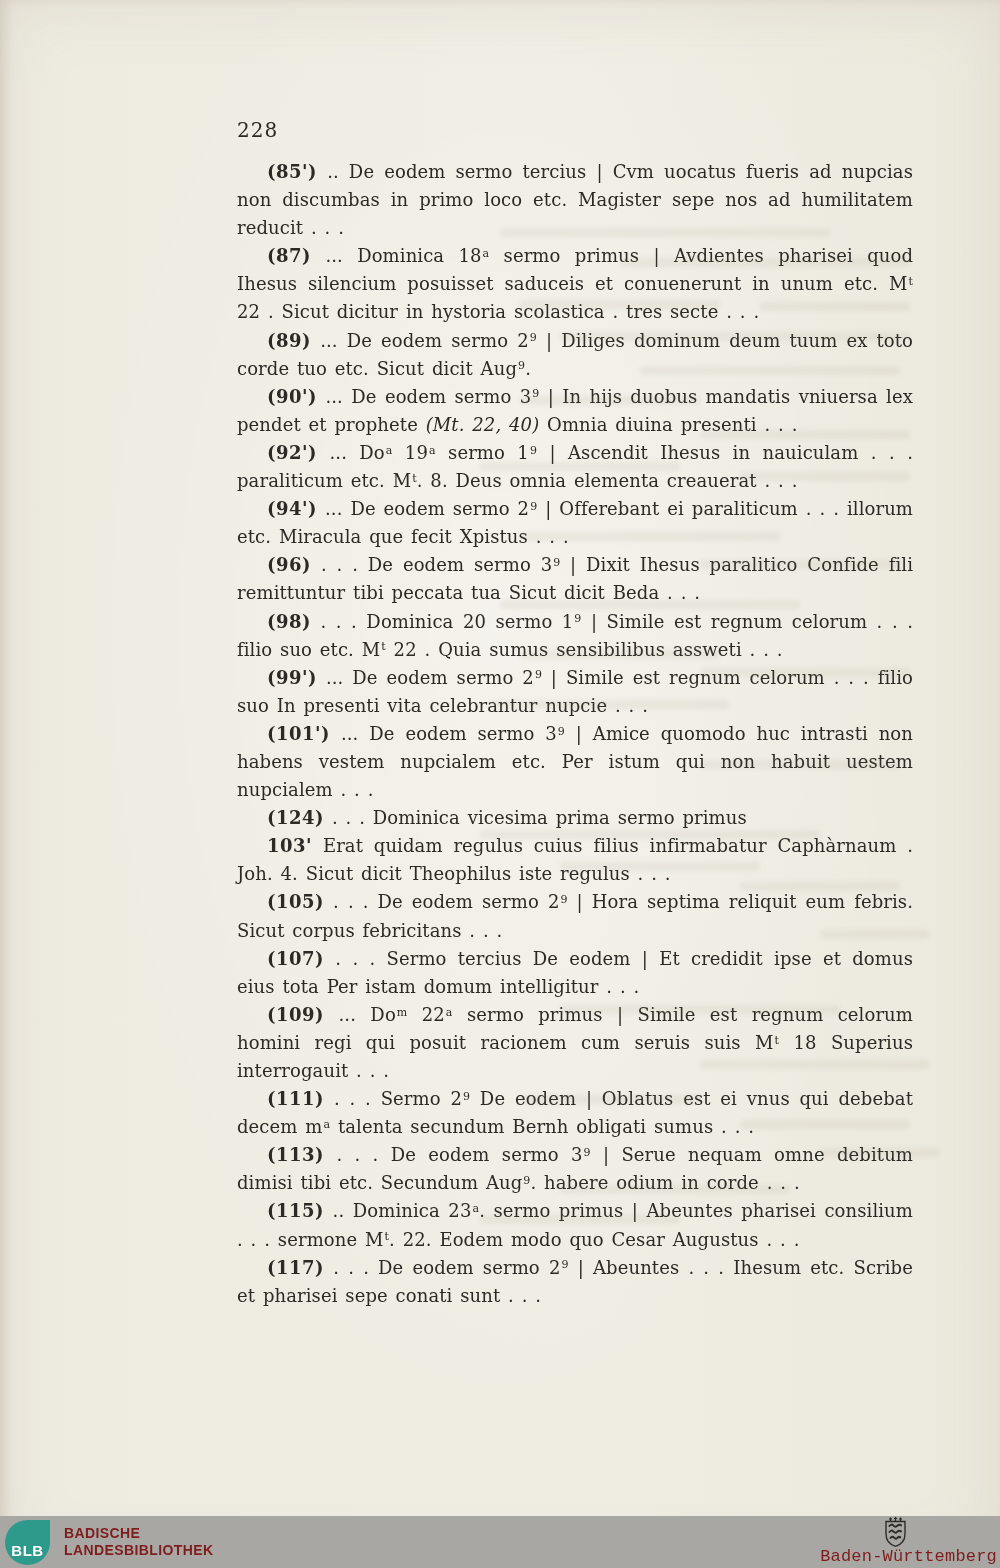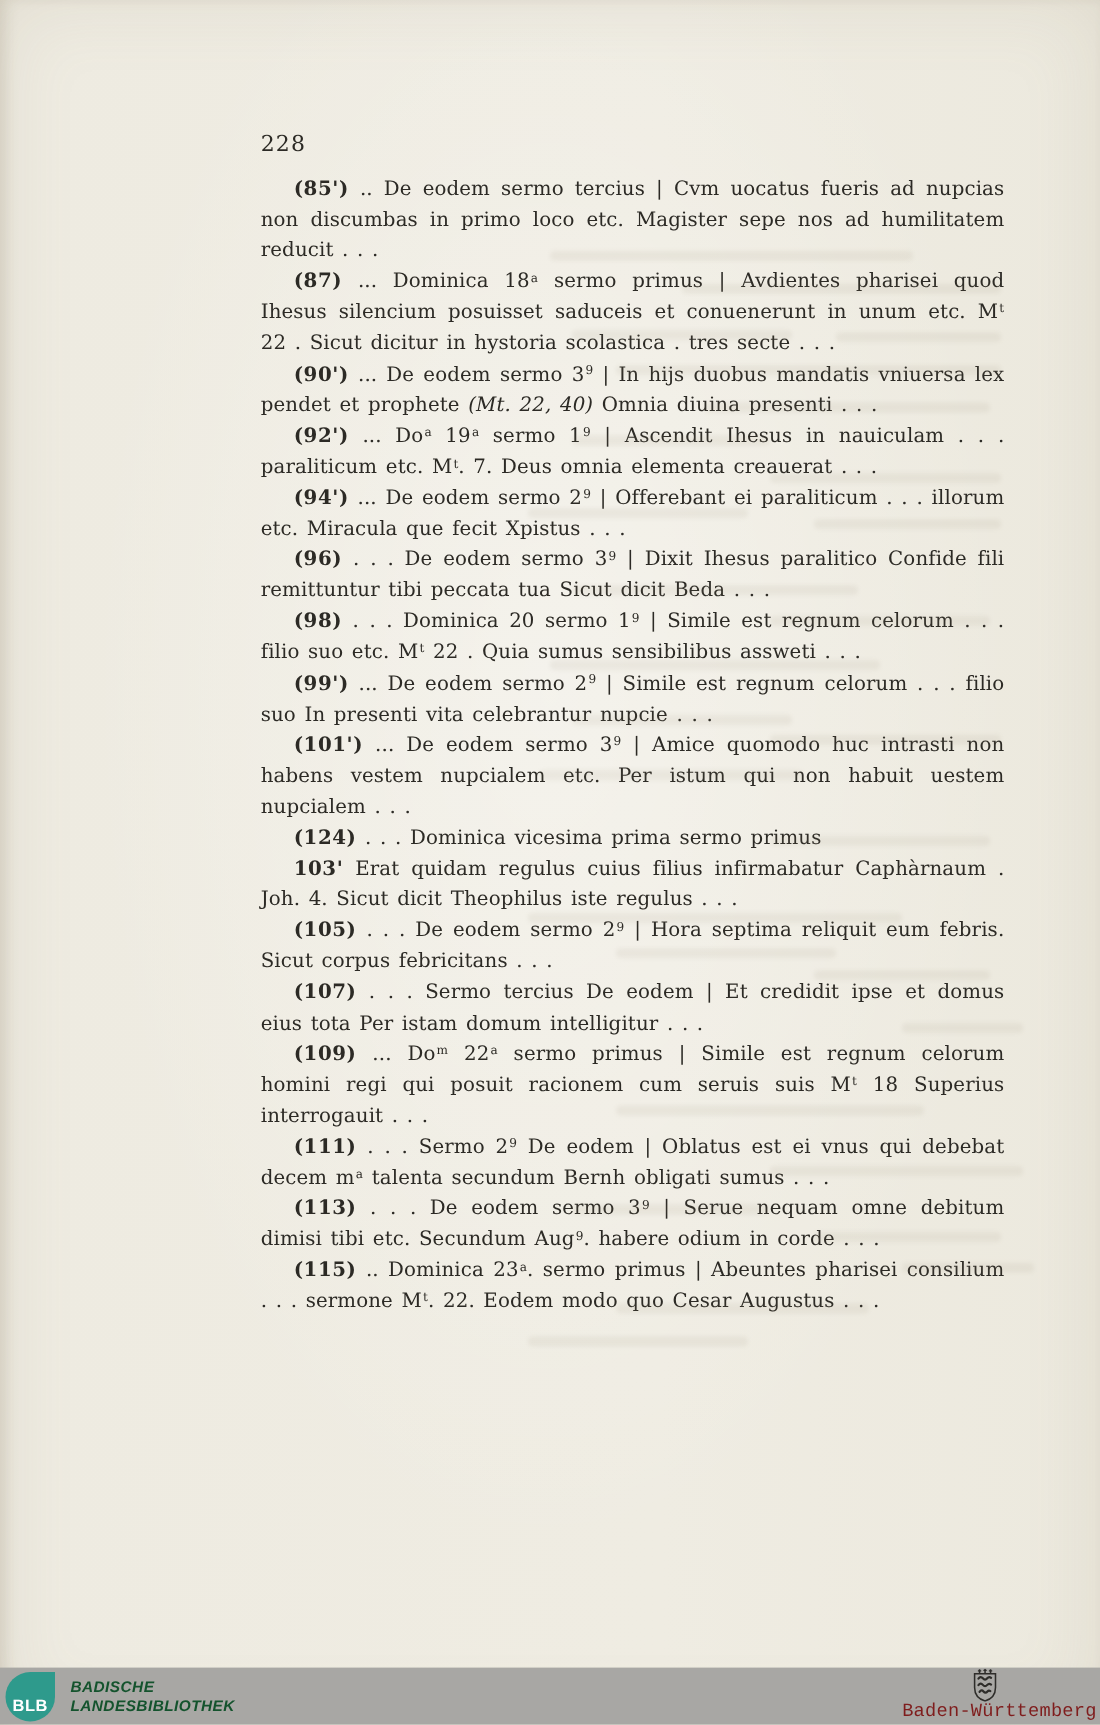--- a/index.html
+++ b/index.html
@@ -53,21 +53,21 @@
   .blb-logo{
     position:absolute;left:5px;top:4px;width:45px;height:45px;
     background:#2e9a8c;
     border-radius:50% 0 50% 50%;
     display:flex;align-items:center;justify-content:center;
   }
   .blb-logo span{color:#ffffff;font-weight:bold;font-size:15px;letter-spacing:0.5px;margin-top:16px;}
   .lib-name{
     position:absolute;left:64px;top:9px;
     font-weight:bold;font-size:14px;line-height:17px;
-    color:#14532d;letter-spacing:0.4px;font-style:italic;
+    color:#7f1d1d;letter-spacing:0.4px;
   }
   .state-brand{
     position:absolute;right:3px;bottom:2px;
     display:flex;flex-direction:column;align-items:center;
   }
   .state-brand svg{display:block;margin-bottom:0px;margin-right:26px;}
   .state-name{
     font-family:Liberation Mono, monospace;
     font-size:17px;color:#7f1d1d;letter-spacing:0.2px;
   }
@@ -77,35 +77,37 @@
 
 <div class="page">
 
   <div class="running-head">
     <span class="folio">228</span>
   </div>
 
   <div class="entries">
       <p class="entry"><span class="num">(85')</span><span> ..  De eodem sermo tercius | Cvm uocatus fueris ad nupcias non discumbas in primo loco etc. Magister sepe nos ad humilitatem reducit . . .</span></p>
       <p class="entry"><span class="num">(87)</span><span> ... Dominica 18</span><span class="sup">a</span><span> sermo primus | Avdientes pharisei quod Ihesus silencium posuisset saduceis et conuenerunt in unum etc. M</span><span class="sup">t</span><span> 22 . Sicut dicitur in hystoria scolastica . tres secte . . .</span></p>
+      <p class="entry"><span class="num">(89)</span><span> ... De eodem sermo 2</span><span class="sup">9</span><span> | Diliges dominum deum tuum ex toto corde tuo etc. Sicut dicit Aug</span><span class="sup">9</span><span>.</span></p>
       <p class="entry"><span class="num">(90')</span><span> ... De eodem sermo 3</span><span class="sup">9</span><span> | In hijs duobus mandatis vniuersa lex pendet et prophete </span><span class="it">(Mt. 22, 40)</span><span> Omnia diuina presenti . . .</span></p>
-      <p class="entry"><span class="num">(92')</span><span> ... Do</span><span class="sup">a</span><span> 19</span><span class="sup">a</span><span> sermo 1</span><span class="sup">9</span><span> | Ascendit Ihesus in nauiculam . . . paraliticum etc. M</span><span class="sup">t</span><span>. 7. Deus omnia elementa creauerat . . .</span></p>
+      <p class="entry"><span class="num">(92')</span><span> ... Do</span><span class="sup">a</span><span> 19</span><span class="sup">a</span><span> sermo 1</span><span class="sup">9</span><span> | Ascendit Ihesus in nauiculam . . . paraliticum etc. M</span><span class="sup">t</span><span>. 8. Deus omnia elementa creauerat . . .</span></p>
       <p class="entry"><span class="num">(94')</span><span> ... De eodem sermo 2</span><span class="sup">9</span><span> | Offerebant ei paraliticum . . . illorum etc. Miracula que fecit Xpistus . . .</span></p>
       <p class="entry"><span class="num">(96)</span><span> . . . De eodem sermo 3</span><span class="sup">9</span><span> | Dixit Ihesus paralitico Confide fili remittuntur tibi peccata tua Sicut dicit Beda . . .</span></p>
       <p class="entry"><span class="num">(98)</span><span> . . . Dominica 20 sermo 1</span><span class="sup">9</span><span> | Simile est regnum celorum . . . filio suo etc. M</span><span class="sup">t</span><span> 22 . Quia sumus sensibilibus assweti . . .</span></p>
       <p class="entry"><span class="num">(99')</span><span> ... De eodem sermo 2</span><span class="sup">9</span><span> | Simile est regnum celorum . . . filio suo In presenti vita celebrantur nupcie . . .</span></p>
       <p class="entry"><span class="num">(101')</span><span> ... De eodem sermo 3</span><span class="sup">9</span><span> | Amice quomodo huc intrasti non habens vestem nupcialem etc. Per istum qui non habuit uestem nupcialem . . .</span></p>
       <p class="entry"><span class="num">(124)</span><span> . . . Dominica vicesima prima sermo primus</span></p>
       <p class="entry"><span class="num">103'</span><span> Erat quidam regulus cuius filius infirmabatur Caphàrnaum . Joh. 4. Sicut dicit Theophilus iste regulus . . .</span></p>
       <p class="entry"><span class="num">(105)</span><span> . . . De eodem sermo 2</span><span class="sup">9</span><span> | Hora septima reliquit eum febris. Sicut corpus febricitans . . .</span></p>
       <p class="entry"><span class="num">(107)</span><span> . . . Sermo tercius De eodem | Et credidit ipse et domus eius tota Per istam domum intelligitur . . .</span></p>
       <p class="entry"><span class="num">(109)</span><span> ... Do</span><span class="sup">m</span><span> 22</span><span class="sup">a</span><span> sermo primus | Simile est regnum celorum homini regi qui posuit racionem cum seruis suis M</span><span class="sup">t</span><span> 18 Superius interrogauit . . .</span></p>
       <p class="entry"><span class="num">(111)</span><span> . . . Sermo 2</span><span class="sup">9</span><span> De eodem | Oblatus est ei vnus qui debebat decem m</span><span class="sup">a</span><span> talenta secundum Bernh obligati sumus . . .</span></p>
       <p class="entry"><span class="num">(113)</span><span> . . . De eodem sermo 3</span><span class="sup">9</span><span> | Serue nequam omne debitum dimisi tibi etc. Secundum Aug</span><span class="sup">9</span><span>. habere odium in corde . . .</span></p>
       <p class="entry"><span class="num">(115)</span><span> ..  Dominica 23</span><span class="sup">a</span><span>. sermo primus | Abeuntes pharisei consilium . . . sermone M</span><span class="sup">t</span><span>. 22. Eodem modo quo Cesar Augustus . . .</span></p>
+      <p class="entry"><span class="num">(117)</span><span> . . . De eodem sermo 2</span><span class="sup">9</span><span> | Abeuntes . . . Ihesum etc. Scribe et pharisei sepe conati sunt . . .</span></p>
     </div>
 
   <div class="artifacts">
       <div class="ghost" style="left: 500px; top: 228px; width: 330px;"></div>
       <div class="ghost" style="left: 620px; top: 258px; width: 290px;"></div>
       <div class="ghost" style="left: 520px; top: 300px; width: 200px;"></div>
       <div class="ghost" style="left: 760px; top: 302px; width: 150px;"></div>
       <div class="ghost" style="left: 560px; top: 332px; width: 350px;"></div>
       <div class="ghost" style="left: 640px; top: 366px; width: 260px;"></div>
       <div class="ghost" style="left: 520px; top: 396px; width: 180px;"></div>

